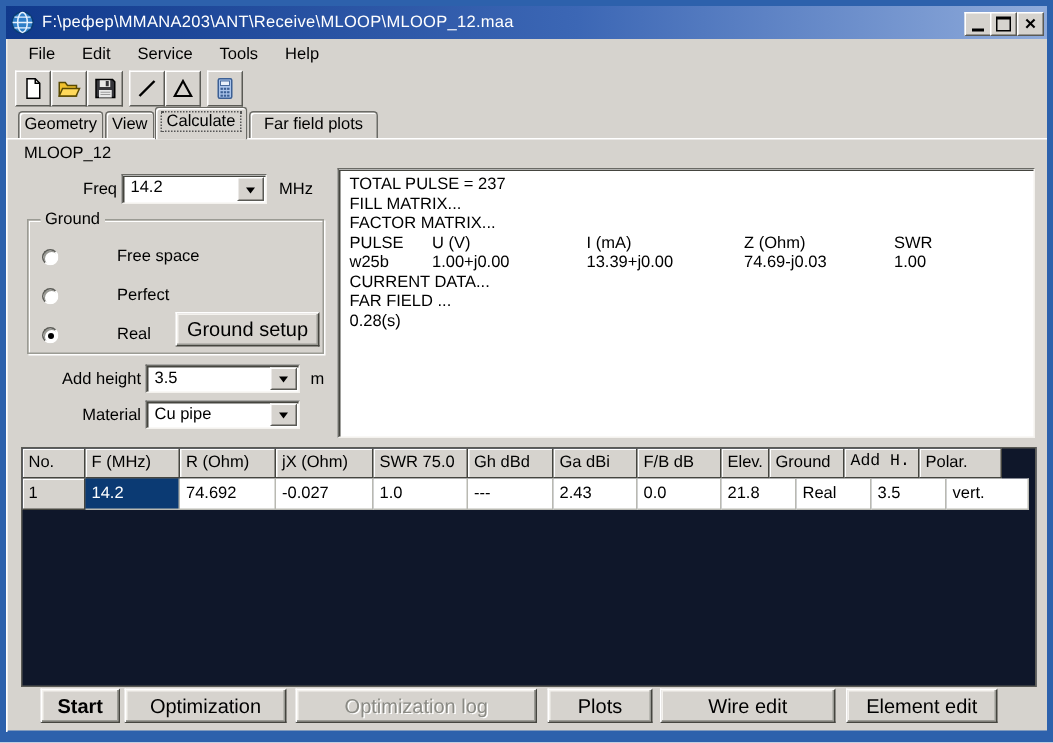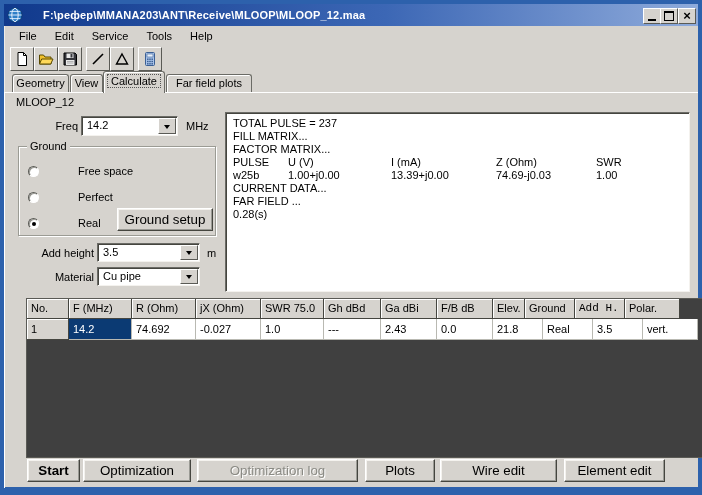--- a/index.html
+++ b/index.html
@@ -7,21 +7,21 @@
             font-family:"Liberation Sans", sans-serif; font-size:11px; color:#000; overflow:hidden; }
   .inner { position:absolute; left:4px; top:4px; width:694px; height:483px; background:#d6d3ce;
            box-shadow: inset 1px 1px 0 #efede8; }
 
   
   .titlebar { position:absolute; left:0; top:0; width:694px; height:22px;
               background:linear-gradient(90deg,#10398c 0%, #3c67b5 55%, #8fabdb 100%);
               display:flex; align-items:center; }
   .title-icon { width:16px; height:16px; margin-left:3px; flex:0 0 auto; }
   .title-icon svg { display:block; }
-  .title-text { color:#fff; font-weight:bold; margin-left:20px; white-space:nowrap; letter-spacing:.2px; }
+  .title-text { color:#fff; font-weight:normal; margin-left:5px; white-space:nowrap; letter-spacing:.2px; }
   .win-btn { position:absolute; top:4px; width:16px; height:14px; background:#d6d3ce;
              border:1px solid; border-color:#fff #5a5a55 #5a5a55 #fff;
              display:flex; align-items:center; justify-content:center; }
   .glyph-min { width:8px; height:2px; background:#000; margin-top:7px; }
   .glyph-max { width:8px; height:7px; border:1px solid #000; border-top-width:2px; }
   .glyph-close { font-size:13px; font-weight:bold; line-height:10px; }
 
   
   .menubar { position:absolute; left:0; top:23px; width:694px; height:19px;
              display:flex; align-items:center; padding-left:6px; }
@@ -73,22 +73,22 @@
   .push-btn.disabled { color:#8a8a84; text-shadow:1px 1px 0 #fff; }
 
   
   .output { position:absolute; left:221px; top:108px; width:465px; height:180px; background:#fff;
             box-sizing:border-box; border:1px solid; border-color:#6b6b66 #f4f2ee #f4f2ee #6b6b66;
             box-shadow: inset 1px 1px 0 #45453f; padding:4px 0 0 7px; overflow:hidden; }
   .out-line { position:relative; height:13px; line-height:13px; white-space:nowrap; }
   .out-col { position:absolute; top:0; white-space:nowrap; }
 
   
-  .grid { position:absolute; left:10px; top:294px; width:677px; height:160px; background:#404040;
-          box-sizing:border-box; border:1px solid #5a5a55; overflow:hidden;margin-left:12px; }
+  .grid { position:absolute; left:10px; top:294px; width:677px; height:160px; background:#0f172a;
+          box-sizing:border-box; border:1px solid #5a5a55; overflow:hidden; }
   .grow { display:flex; }
   .gcell { box-sizing:border-box; padding:3px 0 0 4px; overflow:hidden; white-space:nowrap; }
   .ghead { height:20px; background:#d6d3ce; border-right:1px solid #45453f; border-bottom:1px solid #45453f;
            box-shadow: inset 1px 1px 0 #fff; }
   .gdata { height:21px; background:#fff; border-right:1px solid #b9b9b2; border-bottom:1px solid #b9b9b2; padding-top:4px; }
   .gdata.rowhead { background:#d6d3ce; border-right:1px solid #45453f; border-bottom:1px solid #45453f;
                    box-shadow: inset 1px 1px 0 #fff; }
   .gdata.selected { background:#0b3a73; color:#fff; }
 </style>
 </head>

